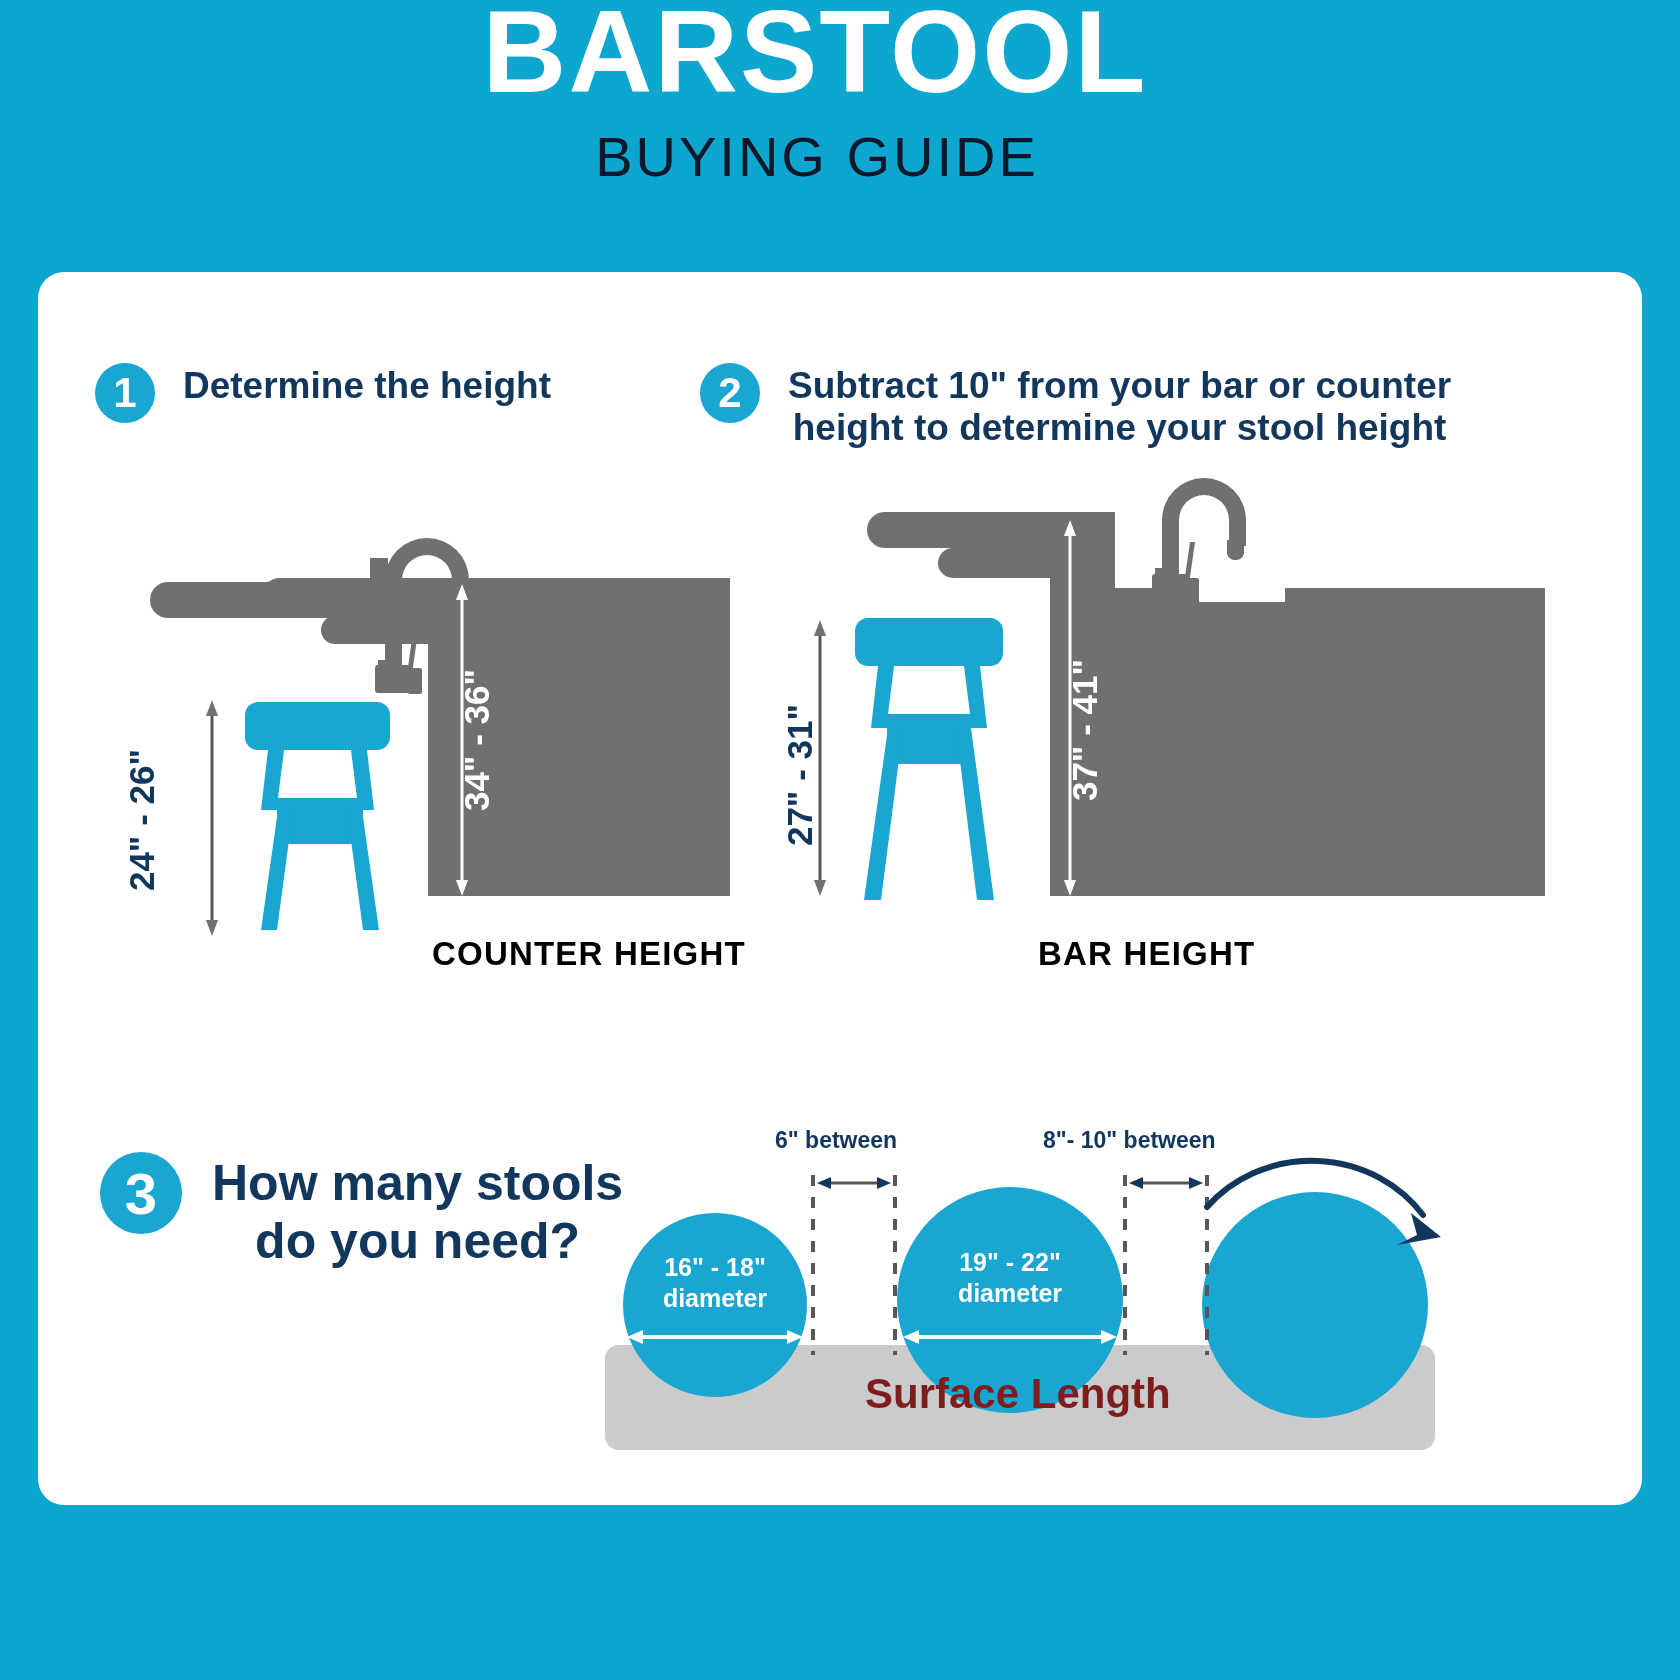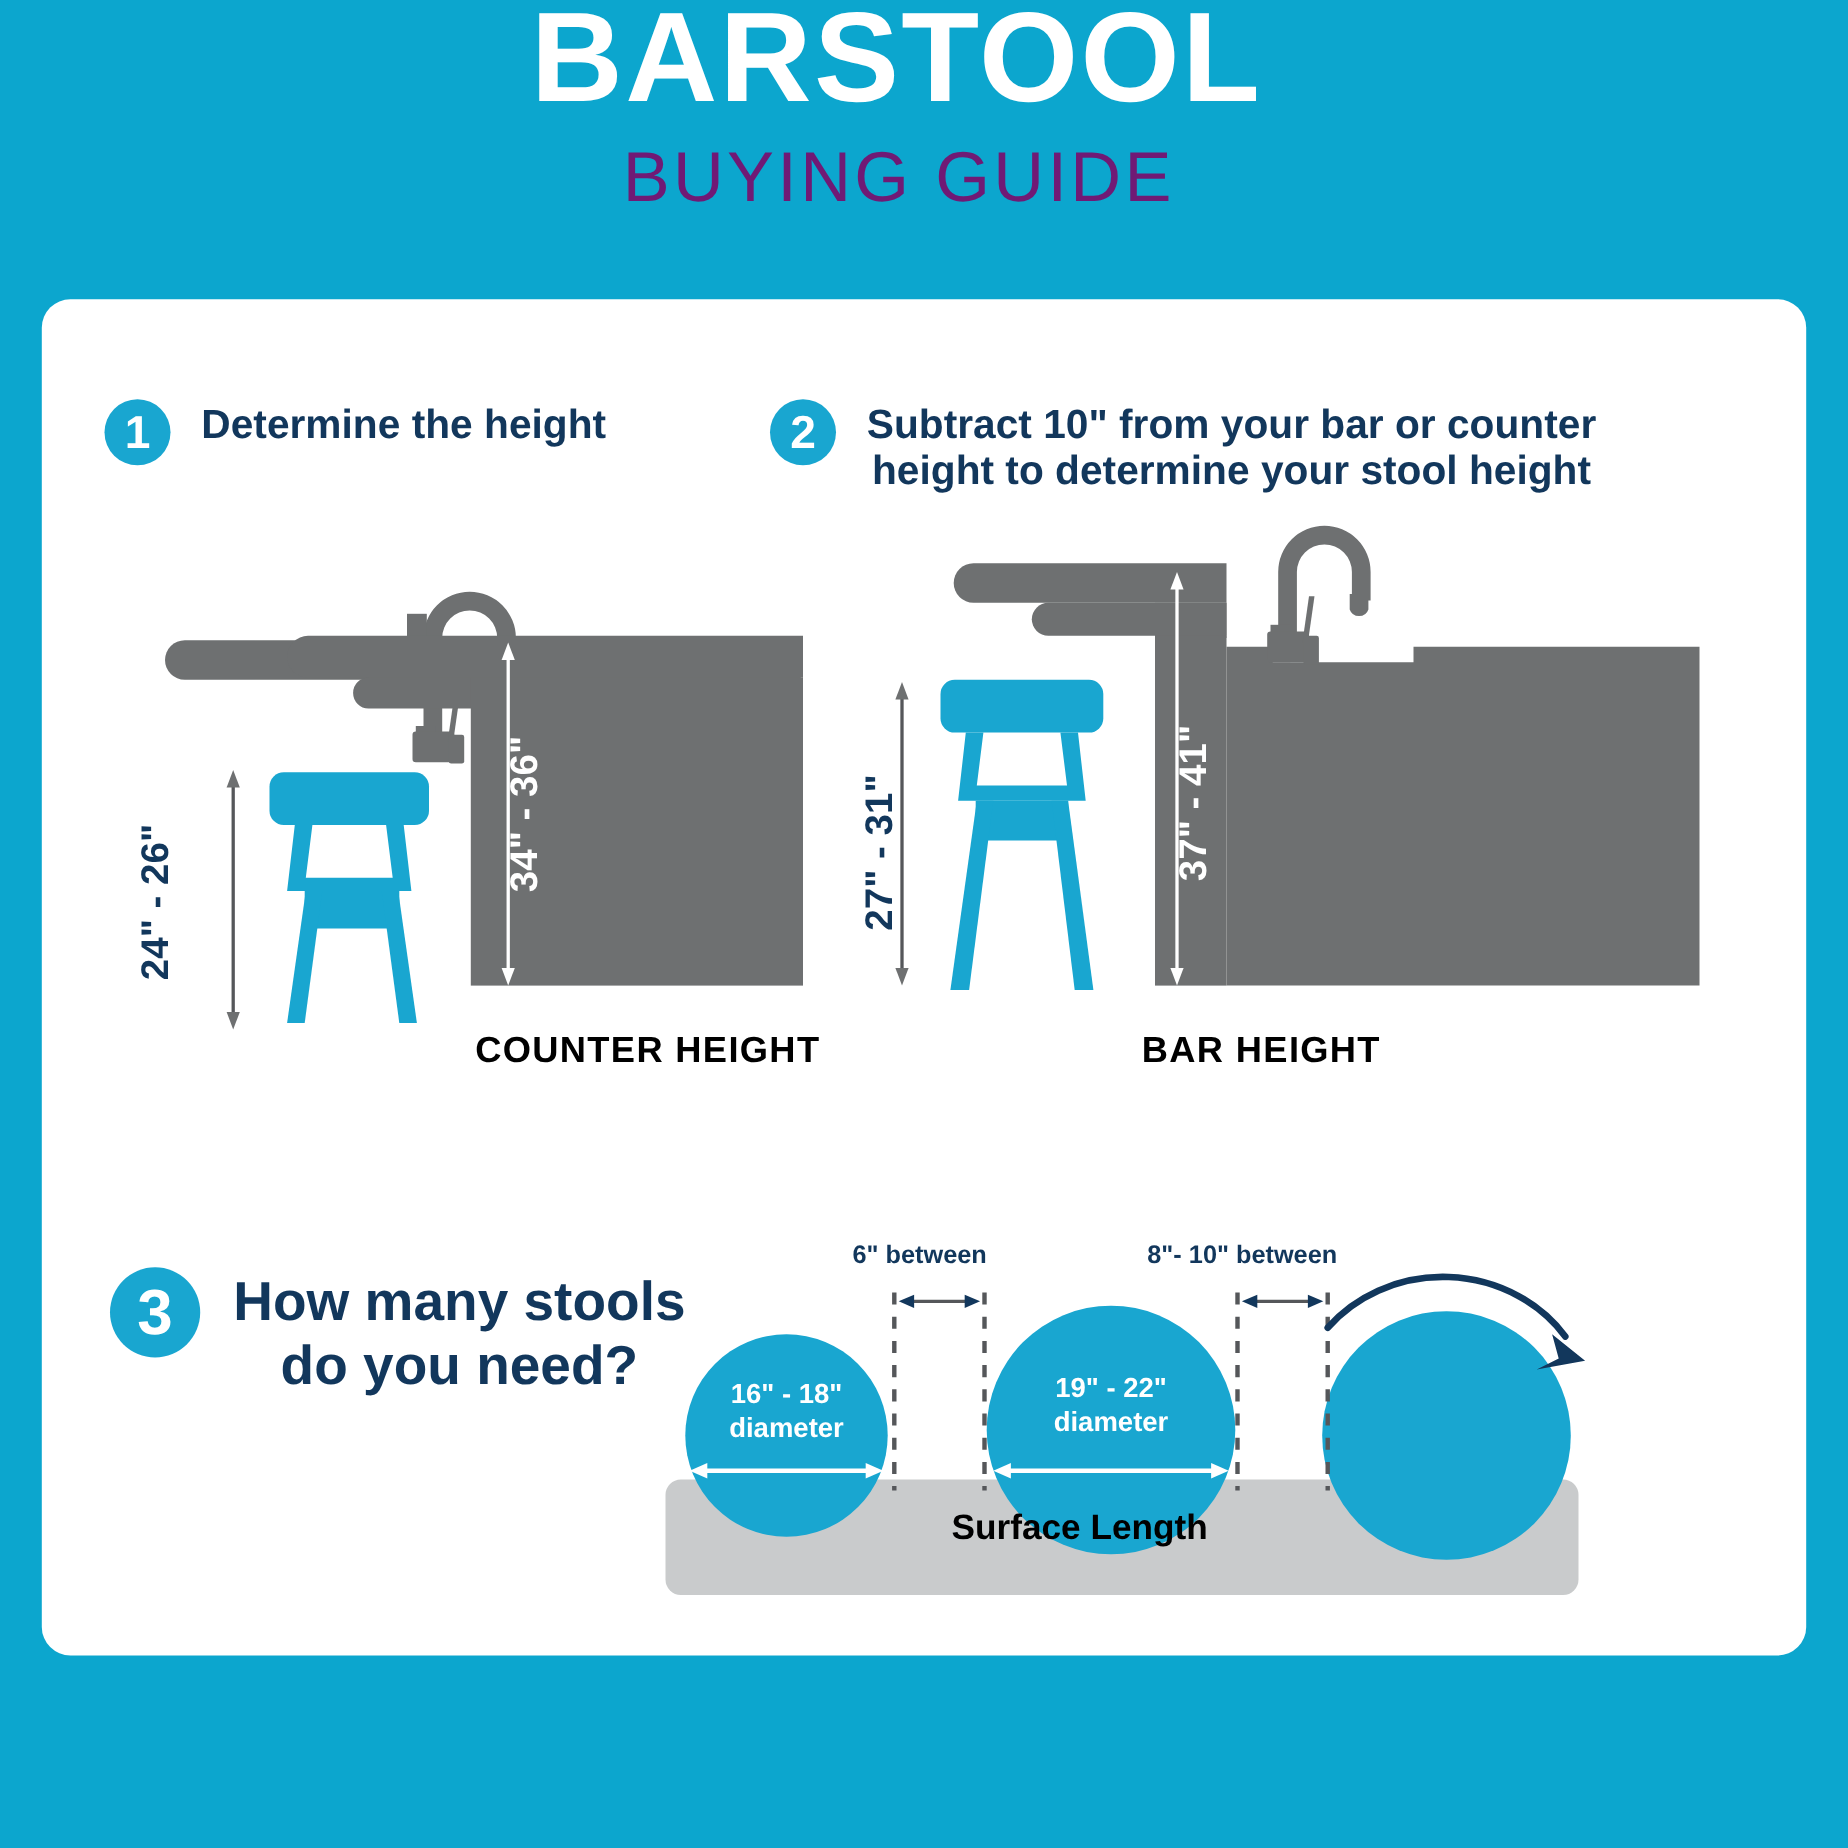--- a/index.html
+++ b/index.html
@@ -12,21 +12,21 @@
   }
   .header{
     position:absolute;left:0;top:0;width:1680px;height:250px;
     display:flex;flex-direction:column;align-items:center;justify-content:flex-start;
   }
   .title-main{
     color:#ffffff;font-size:116px;font-weight:bold;letter-spacing:2px;
     line-height:1.0;margin-top:-6px;margin-left:-50px;
   }
   .title-sub{
-    color:#701a75;font-size:64px;font-weight:normal;letter-spacing:3px;
+    color:#0f172a;font-size:56px;font-weight:normal;letter-spacing:3px;
     line-height:1.05;margin-top:18px;margin-left:-46px;
   }
   .card{
     position:absolute;left:38px;top:272px;width:1604px;height:1233px;
     background:#ffffff;border-radius:26px;
   }
 
   
   .step{position:absolute;display:flex;align-items:flex-start;}
   .badge{
@@ -73,21 +73,21 @@
   
   #spacing{position:absolute;left:595px;top:1055px;width:860px;height:400px;}
   .between-label{
     position:absolute;color:#12375c;font-weight:bold;font-size:23px;white-space:nowrap;
   }
   .circ-text{
     position:absolute;color:#ffffff;font-weight:bold;text-align:center;
     white-space:nowrap;line-height:1.22;
   }
   .surface-label{
-    position:absolute;color:#000000;font-weight:bold;font-size:32px;white-space:nowrap;
+    position:absolute;color:#7f1d1d;font-weight:bold;font-size:42px;white-space:nowrap;
   }
 </style>
 </head>
 <body>
 
 <div class="header">
   <div class="title-main">BARSTOOL</div>
   <div class="title-sub">BUYING GUIDE</div>
 </div>
 

